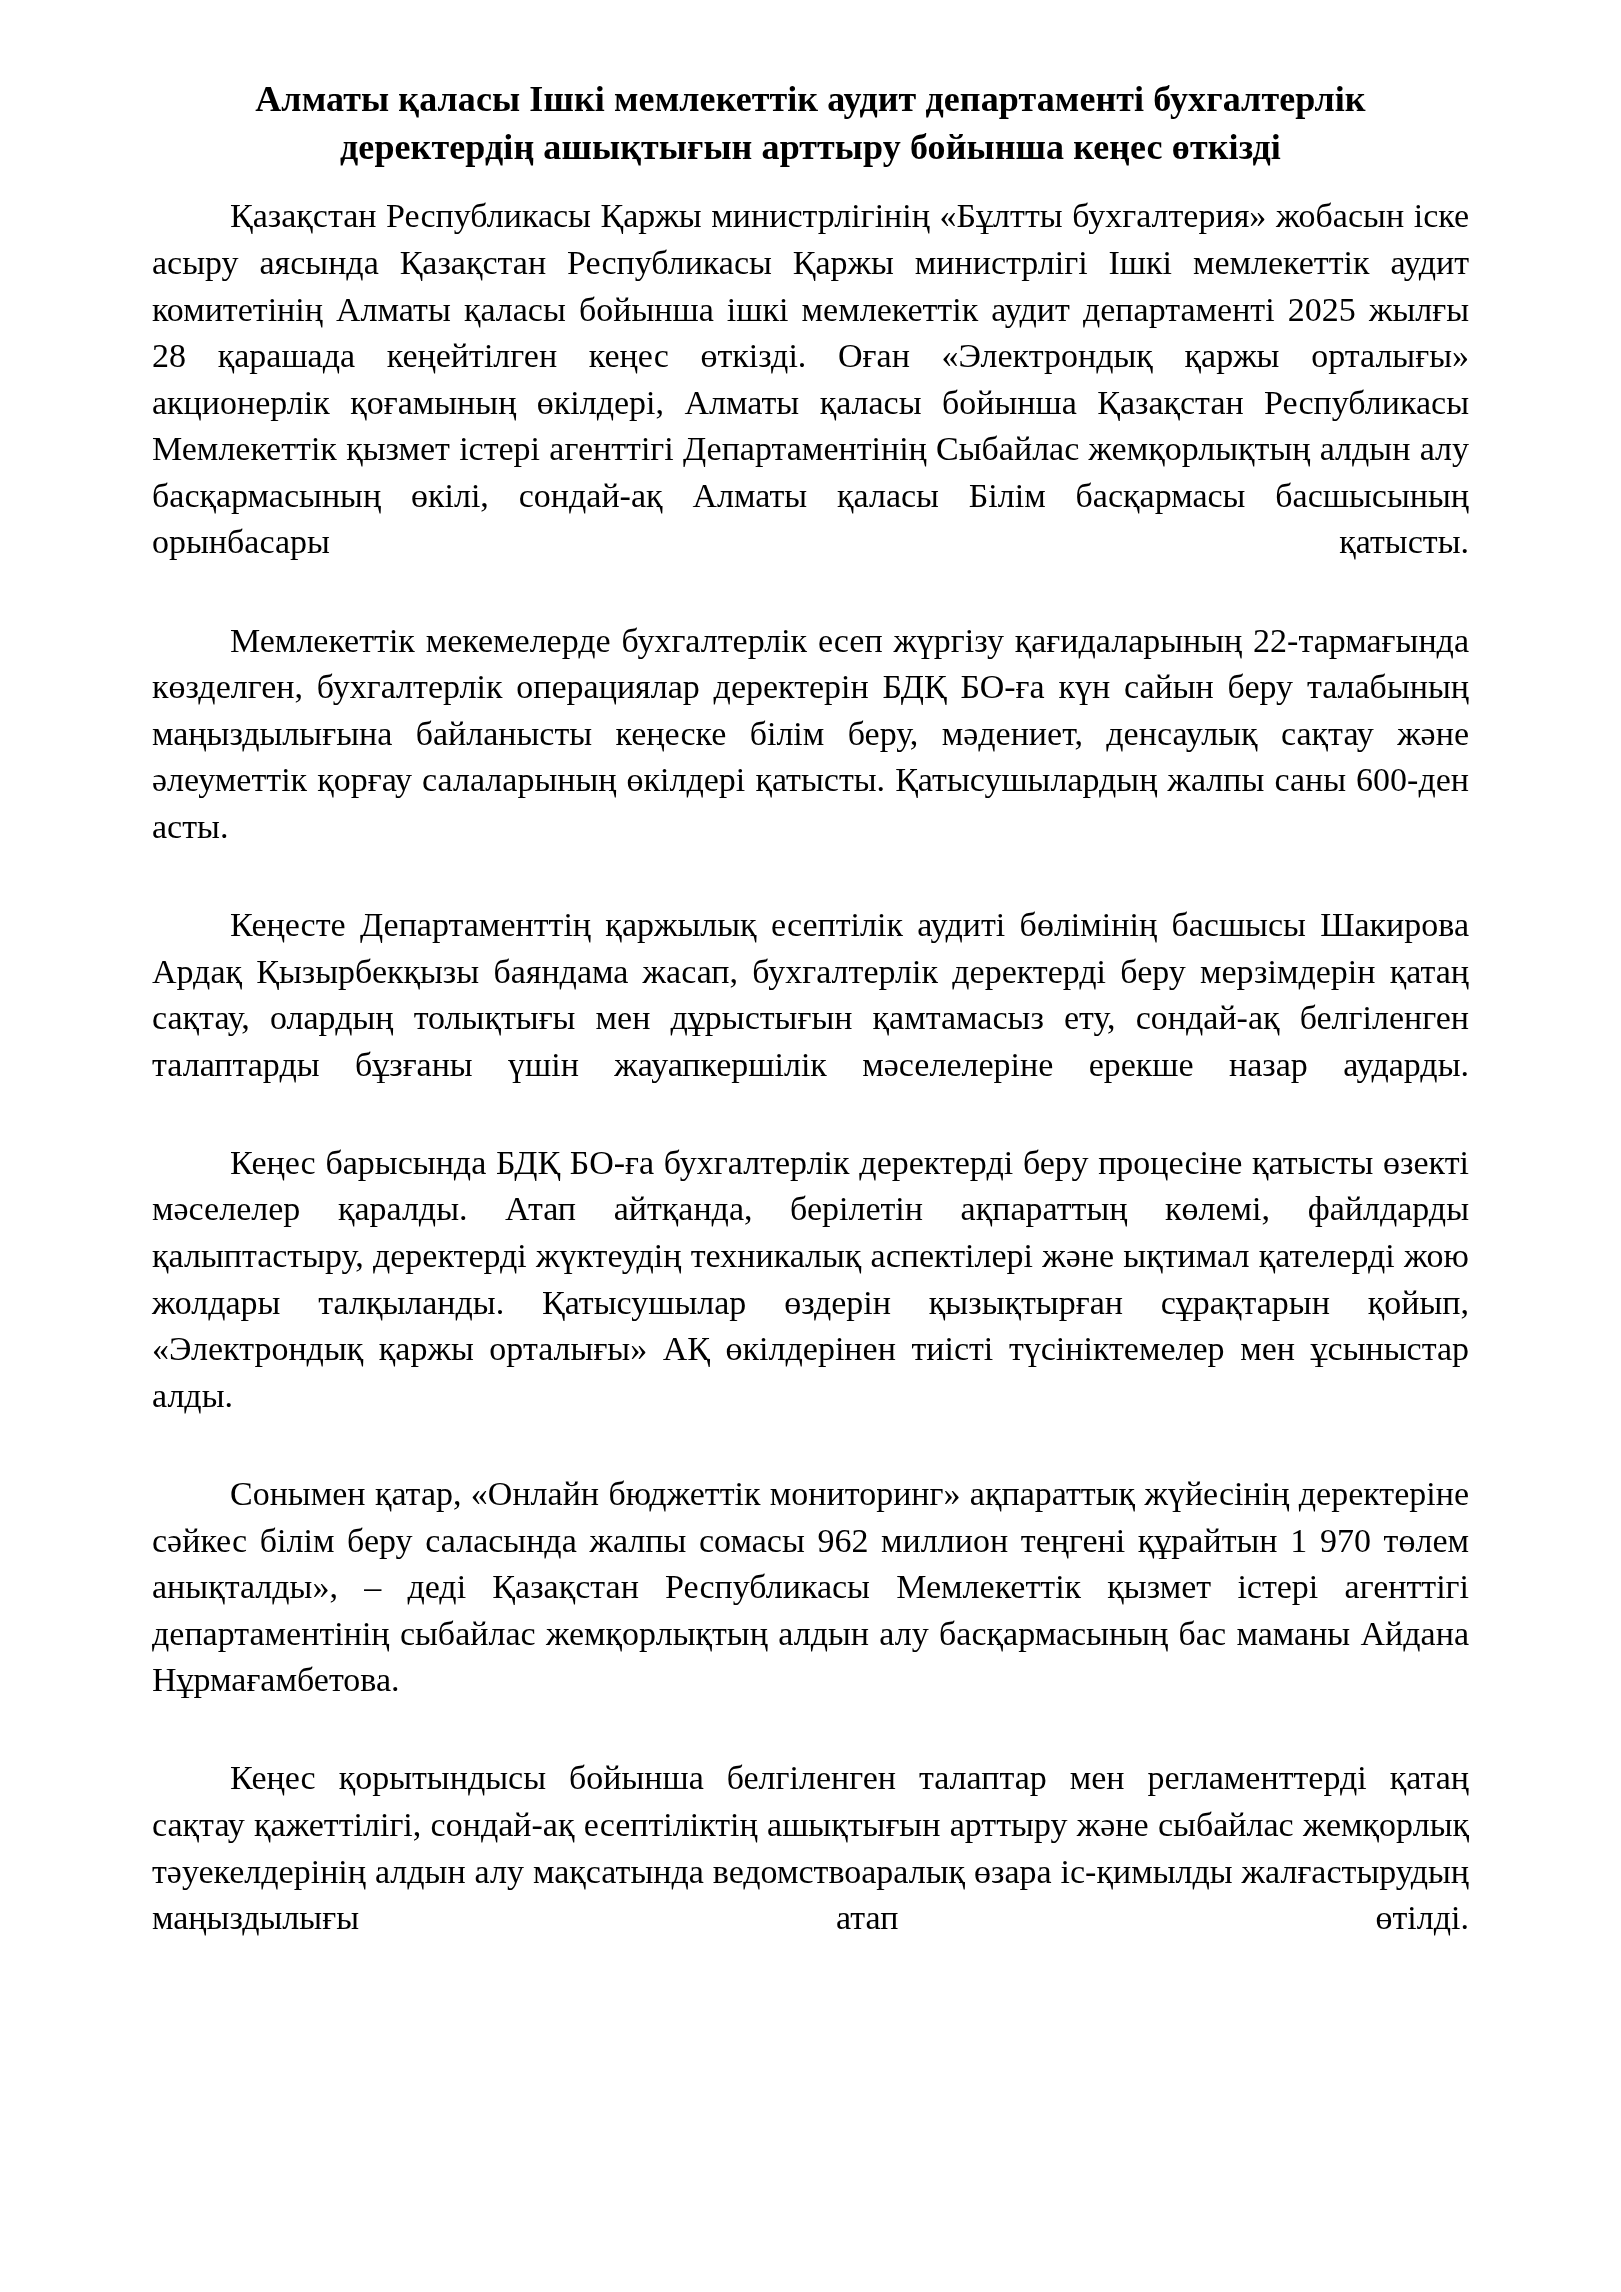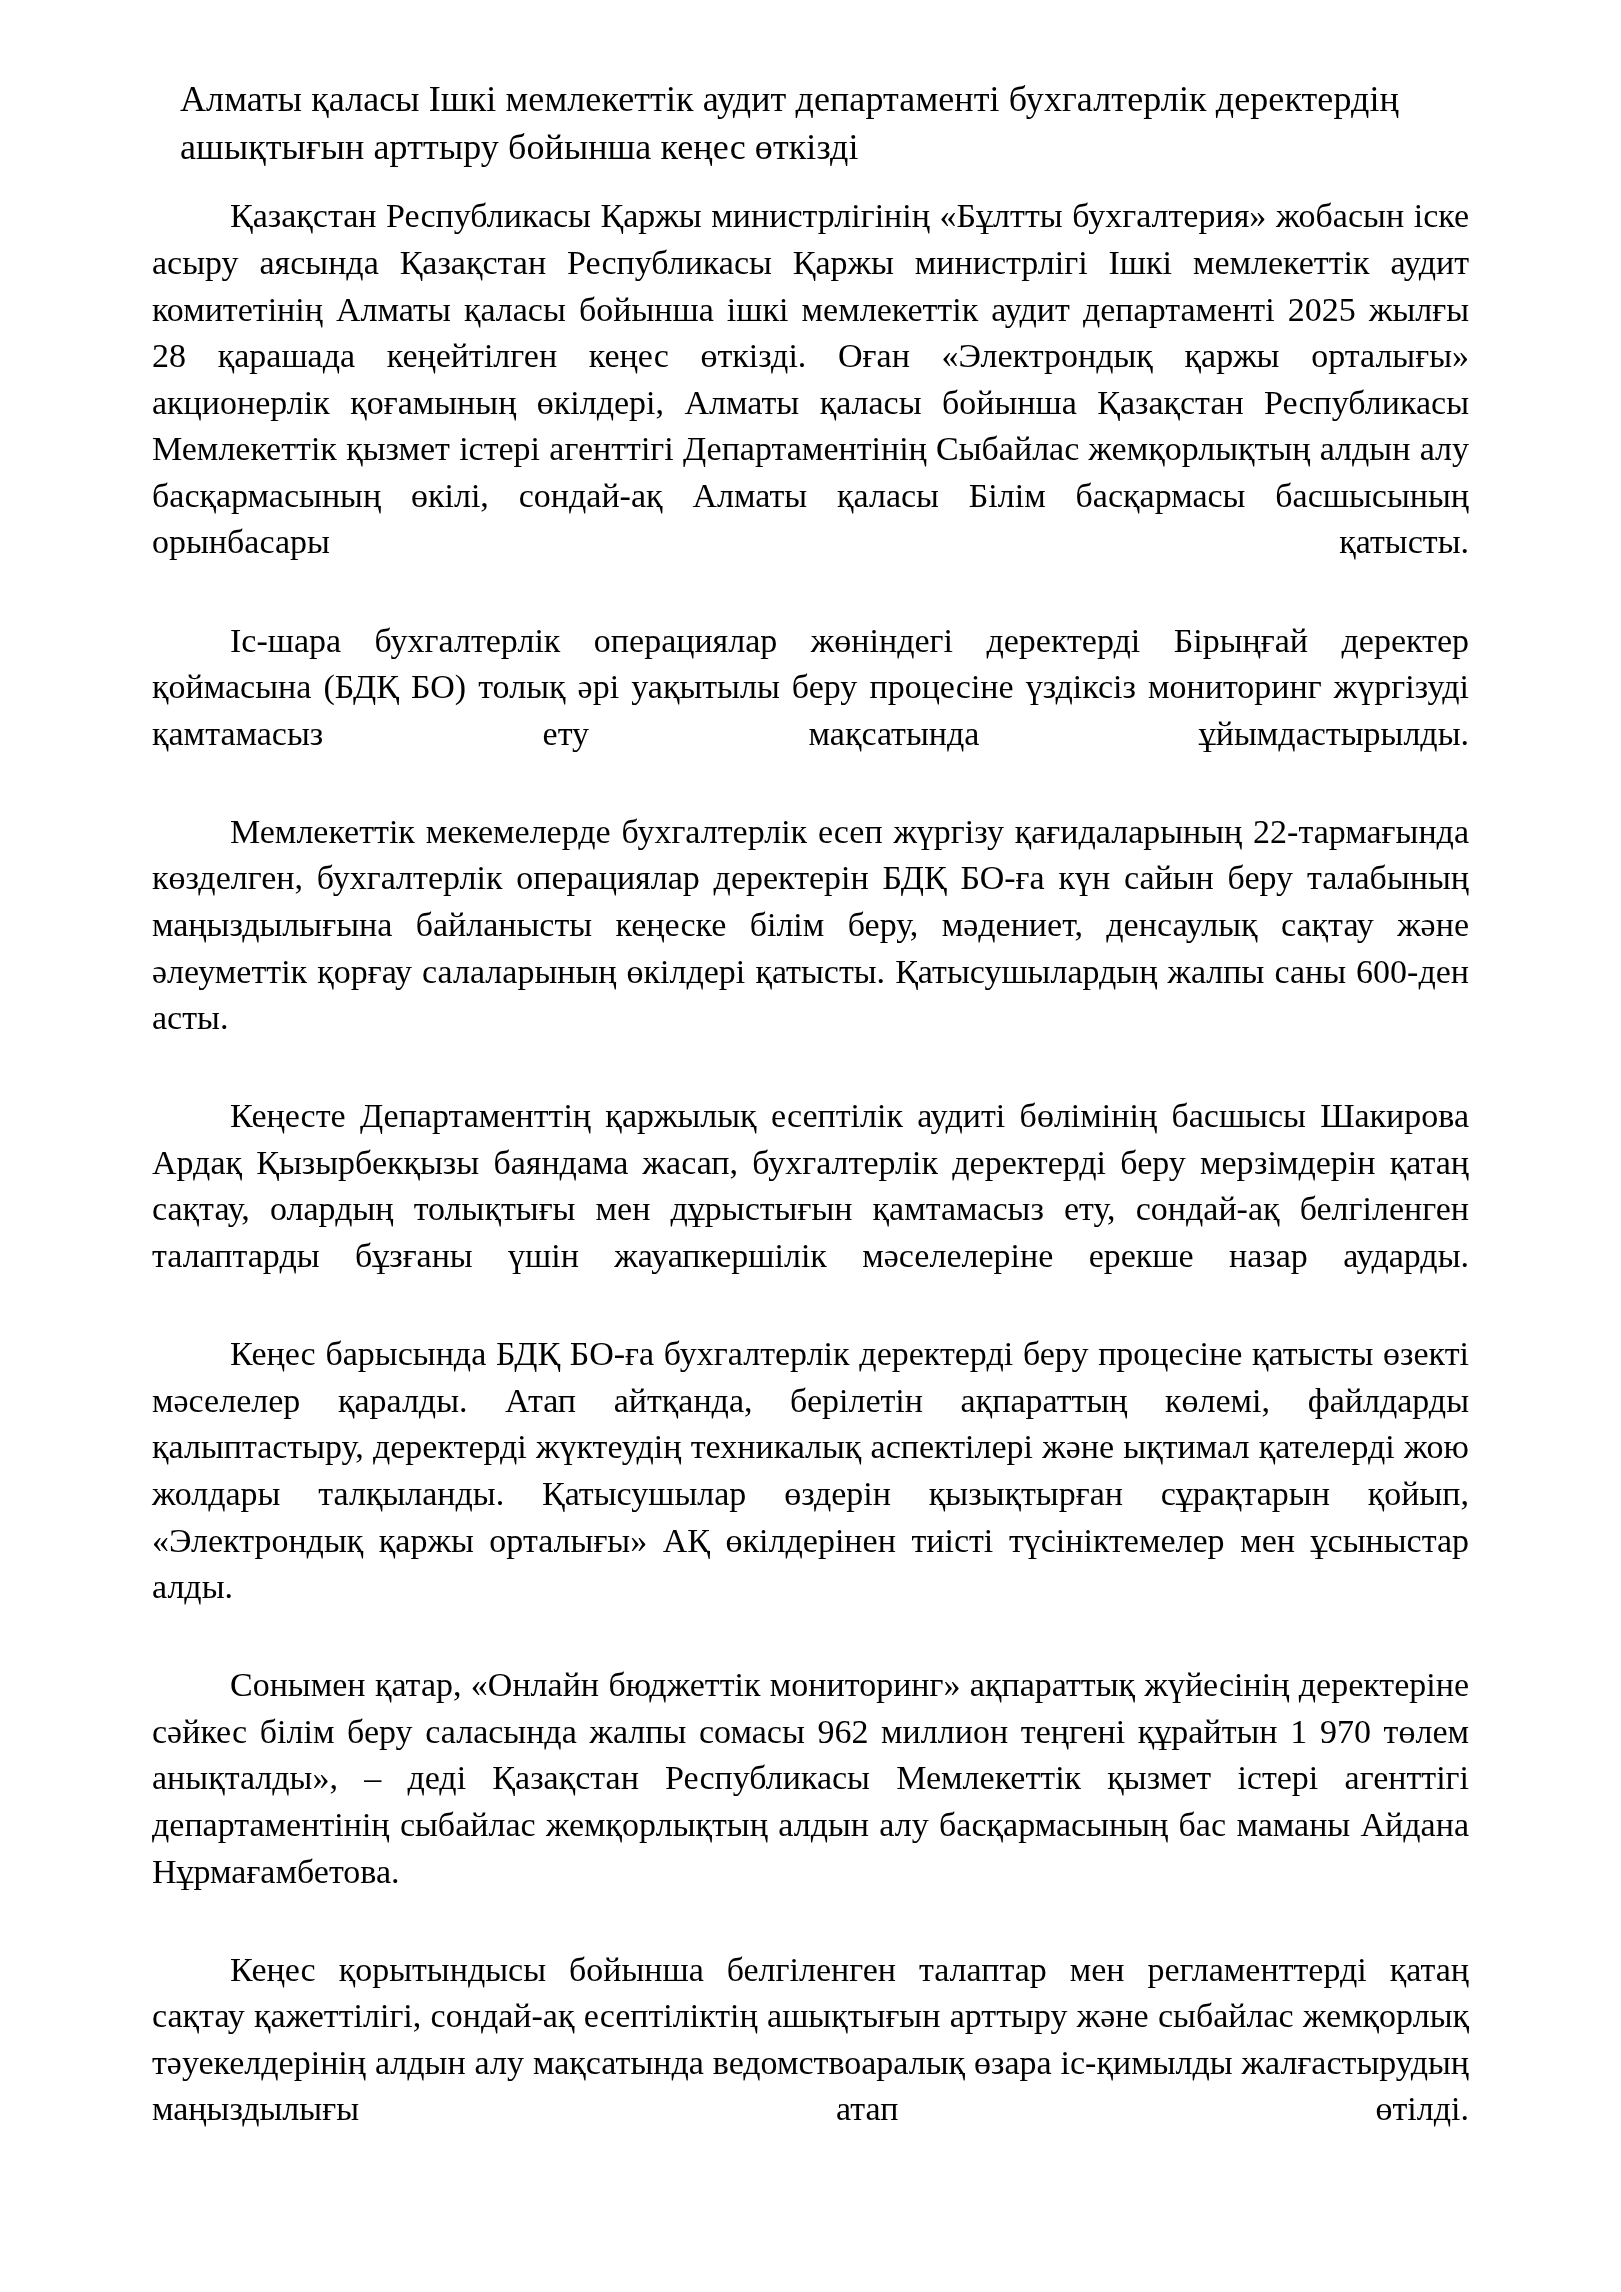--- a/index.html
+++ b/index.html
@@ -17,22 +17,22 @@
   .page {
     box-sizing: border-box;
     width: 1621px;
     height: 2293px;
     padding: 76px 147px 78px 147px;
     background: #ffffff;
     position: relative;
   }
   .doc-title {
     font-size: 36px;
-    font-weight: normal;
-    text-align: left;
+    font-weight: bold;
+    text-align: center;
     line-height: 1.33;
     margin: 0 0 5.9px 0;
     letter-spacing: 0.1px;
     padding: 0 33px;
   }
   .body-block {
     margin-top: 21.6px;
   }
   p.para {
     margin: 5px;
@@ -52,21 +52,20 @@
 </style>
 </head>
 <body>
 
 <div class="page">
 
   <h1 class="doc-title">Алматы қаласы Ішкі мемлекеттік аудит департаменті бухгалтерлік деректердің ашықтығын арттыру бойынша кеңес өткізді</h1>
 
   <div class="body-block">
     <p class="para">Қазақстан Республикасы Қаржы министрлігінің «Бұлтты бухгалтерия» жобасын іске асыру аясында Қазақстан Республикасы Қаржы министрлігі Ішкі мемлекеттік аудит комитетінің Алматы қаласы бойынша ішкі мемлекеттік аудит департаменті 2025 жылғы 28 қарашада кеңейтілген кеңес өткізді. Оған «Электрондық қаржы орталығы» акционерлік қоғамының өкілдері, Алматы қаласы бойынша Қазақстан Республикасы Мемлекеттік қызмет істері агенттігі Департаментінің Сыбайлас жемқорлықтың алдын алу басқармасының өкілі, сондай-ақ Алматы қаласы Білім басқармасы басшысының орынбасары қатысты.</p>
-    <p class="para">Іс-шара бухгалтерлік операциялар жөніндегі деректерді Бірыңғай деректер қоймасына (БДҚ БО) толық әрі уақытылы беру процесіне үздіксіз мониторинг жүргізуді қамтамасыз ету мақсатында ұйымдастырылды.</p>
     <p class="para">Мемлекеттік мекемелерде бухгалтерлік есеп жүргізу қағидаларының 22-тармағында көзделген, бухгалтерлік операциялар деректерін БДҚ БО-ға күн сайын беру талабының маңыздылығына байланысты кеңеске білім беру, мәдениет, денсаулық сақтау және әлеуметтік қорғау салаларының өкілдері қатысты. Қатысушылардың жалпы саны 600-ден асты.</p>
     <p class="para">Кеңесте Департаменттің қаржылық есептілік аудиті бөлімінің басшысы Шакирова Ардақ Қызырбекқызы баяндама жасап, бухгалтерлік деректерді беру мерзімдерін қатаң сақтау, олардың толықтығы мен дұрыстығын қамтамасыз ету, сондай-ақ белгіленген талаптарды бұзғаны үшін жауапкершілік мәселелеріне ерекше назар аударды.</p>
     <p class="para">Кеңес барысында БДҚ БО-ға бухгалтерлік деректерді беру процесіне қатысты өзекті мәселелер қаралды. Атап айтқанда, берілетін ақпараттың көлемі, файлдарды қалыптастыру, деректерді жүктеудің техникалық аспектілері және ықтимал қателерді жою жолдары талқыланды. Қатысушылар өздерін қызықтырған сұрақтарын қойып, «Электрондық қаржы орталығы» АҚ өкілдерінен тиісті түсініктемелер мен ұсыныстар алды.</p>
     <p class="para">Сонымен қатар, «Онлайн бюджеттік мониторинг» ақпараттық жүйесінің деректеріне сәйкес білім беру саласында жалпы сомасы 962 миллион теңгені құрайтын 1 970 төлем анықталды», – деді Қазақстан Республикасы Мемлекеттік қызмет істері агенттігі департаментінің сыбайлас жемқорлықтың алдын алу басқармасының бас маманы Айдана Нұрмағамбетова.</p>
     <p class="para">Кеңес қорытындысы бойынша белгіленген талаптар мен регламенттерді қатаң сақтау қажеттілігі, сондай-ақ есептіліктің ашықтығын арттыру және сыбайлас жемқорлық тәуекелдерінің алдын алу мақсатында ведомствоаралық өзара іс-қимылды жалғастырудың маңыздылығы атап өтілді.</p>
   </div>
 
 </div>
 
 

